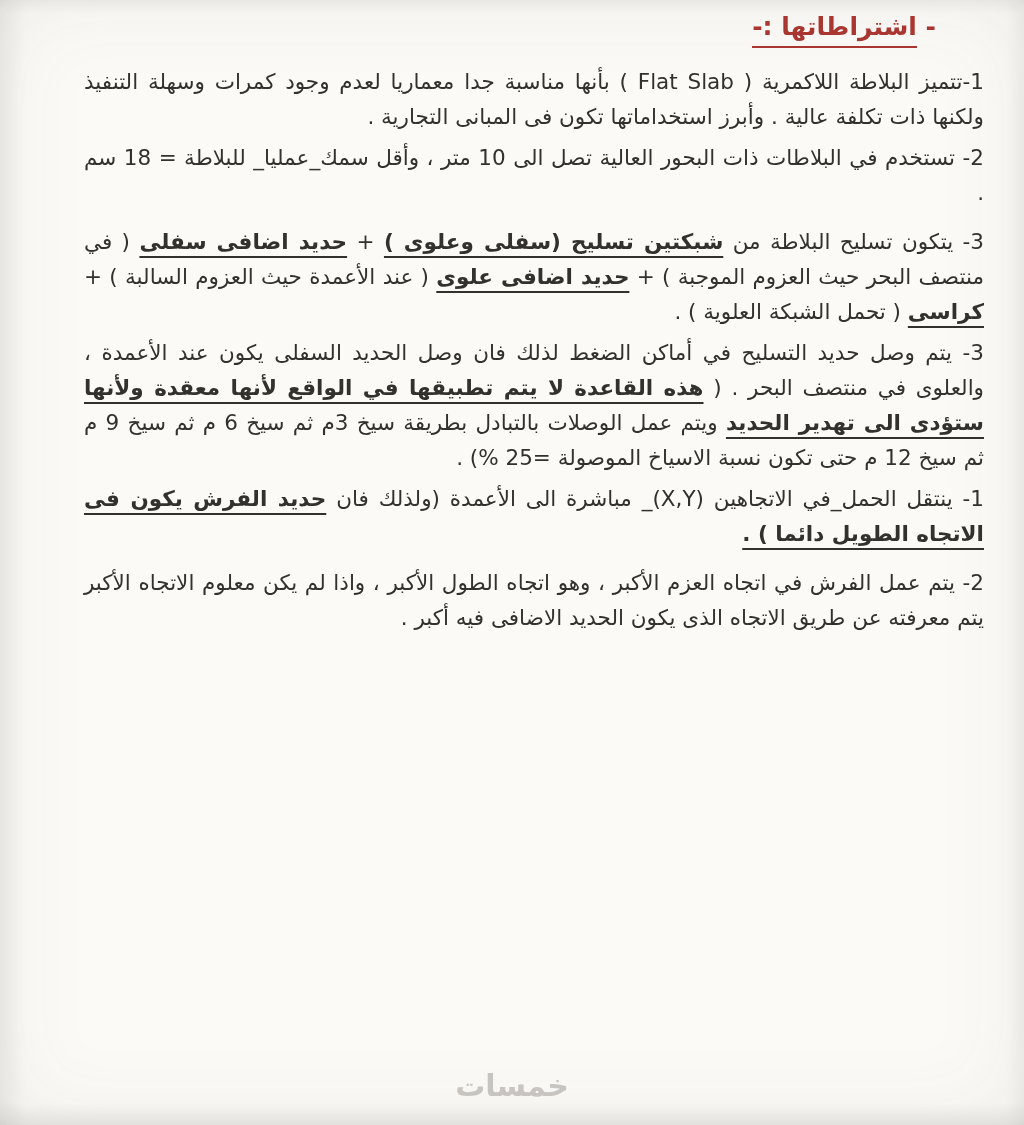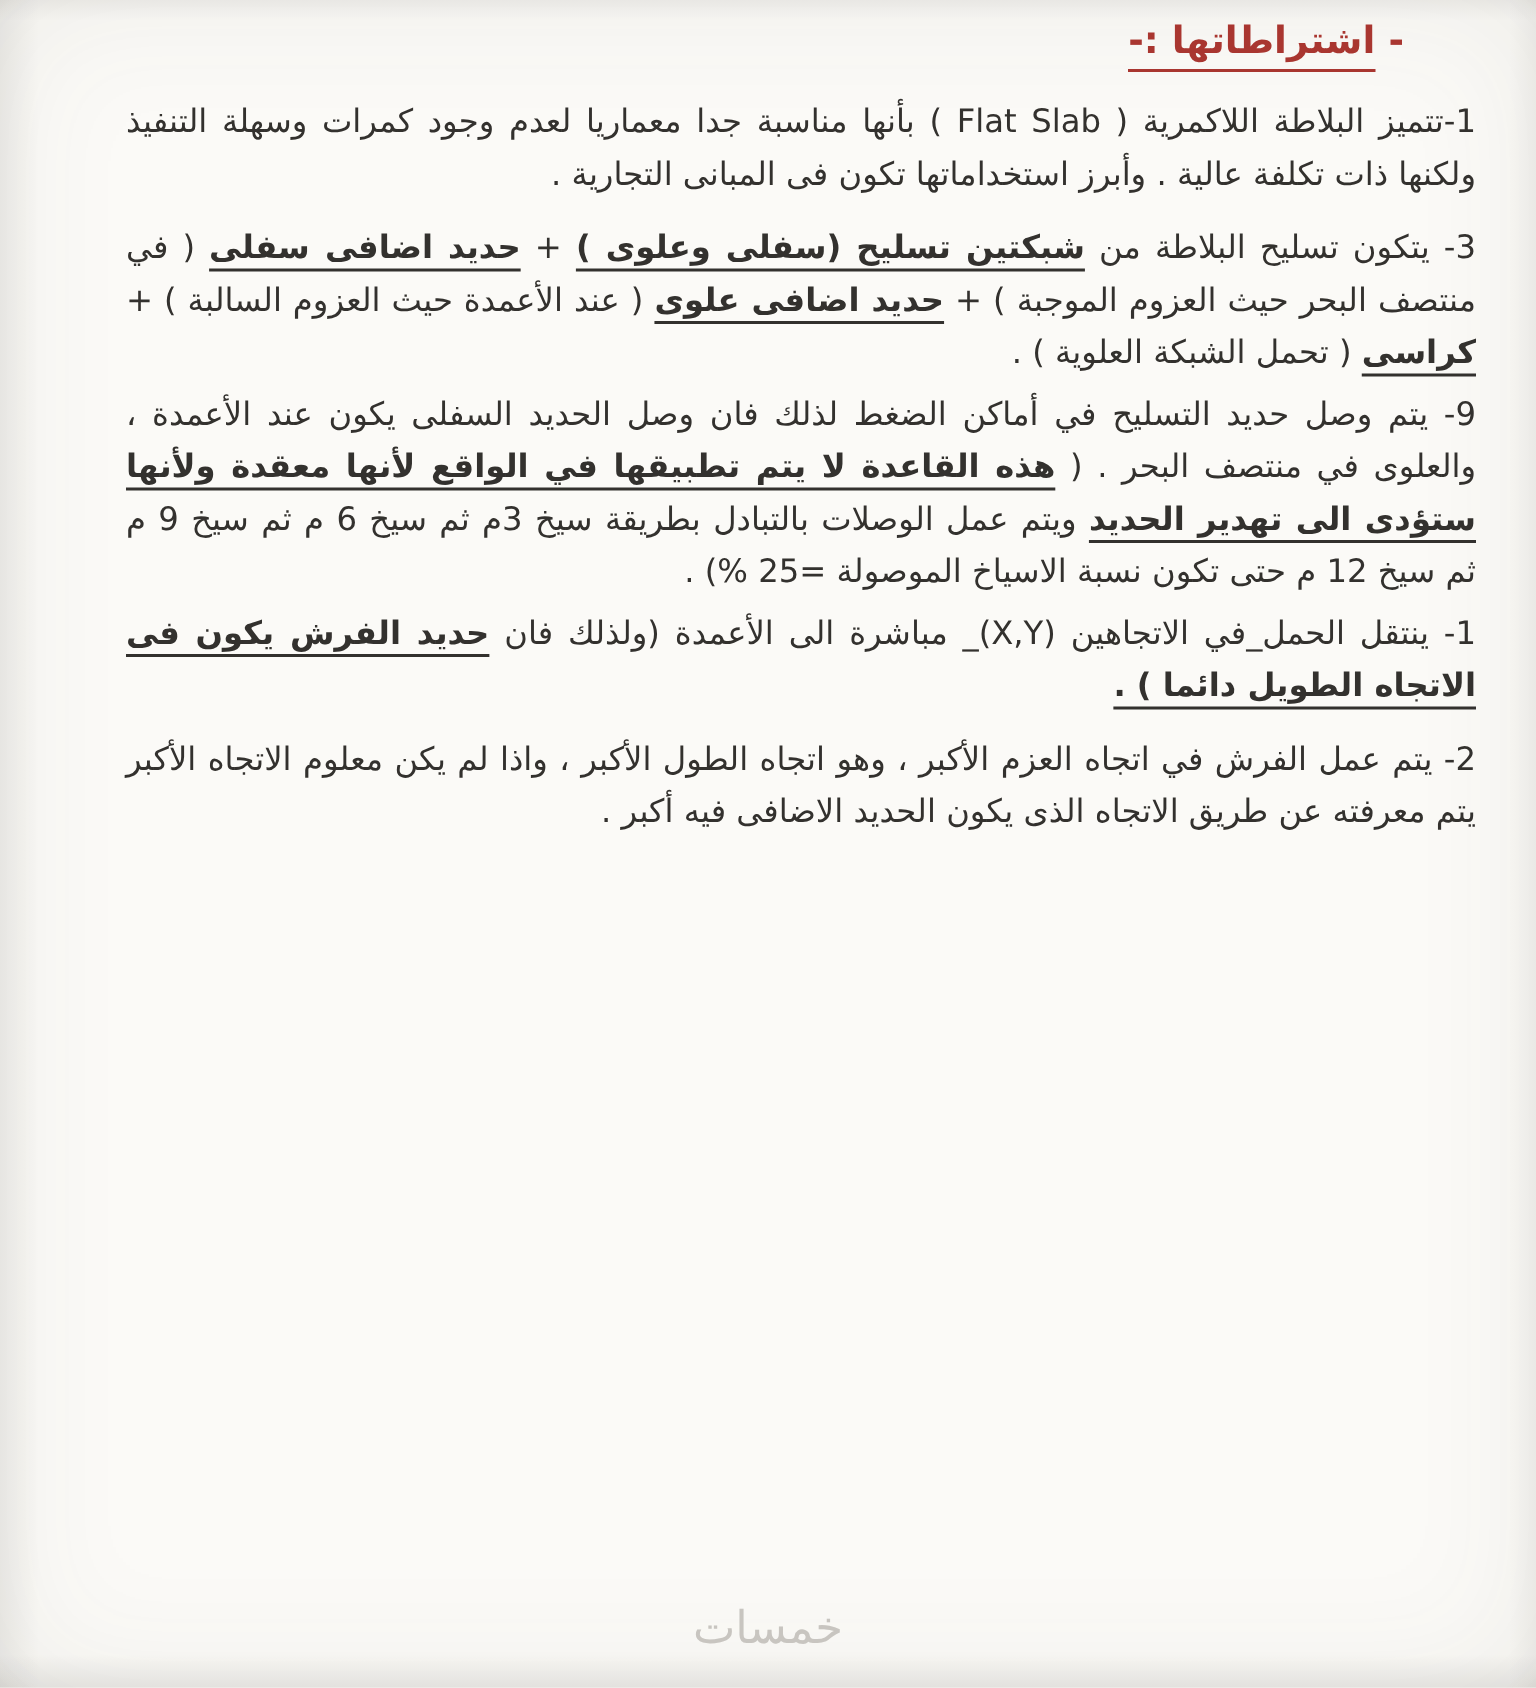--- a/index.html
+++ b/index.html
@@ -57,37 +57,38 @@
     text-underline-offset: 7px;
     text-decoration-thickness: 1.5px;
   }
   .watermark {
     position: absolute;
     bottom: 22px;
     left: 0;
     right: 0;
     text-align: center;
     font-size: 30px;
-    font-weight: normal;
+    font-weight: bold;
     color: var(--wm, #c8c5c0);
     letter-spacing: 1px;
   }
 </style>
 </head>
 <body style="--accent: #a93630; --body: #33312e; --wm: #c8c5c0;">
 
 <div class="page">
 
   <div class="title">
     <span>- </span><span class="t-underline">اشتراطاتها :-</span>
   </div>
 
   <div class="body-text">
       <div class="para"><span>1-تتميز البلاطة اللاكمرية ( Flat Slab ) بأنها مناسبة جدا معماريا لعدم وجود كمرات وسهلة التنفيذ ولكنها ذات تكلفة عالية . وأبرز استخداماتها تكون فى المبانى التجارية .</span></div>
+      <div class="para"><span>2- تستخدم في البلاطات ذات البحور العالية تصل الى 10 متر ، وأقل سمك_عمليا_ للبلاطة = 18 سم .</span></div>
       <div class="para gap-large"><span>3- يتكون تسليح البلاطة من </span><span class="emphasis">شبكتين تسليح (سفلى وعلوى )</span><span> + </span><span class="emphasis">حديد اضافى سفلى</span><span> ( في منتصف البحر حيث العزوم الموجبة ) + </span><span class="emphasis">حديد اضافى علوى</span><span> ( عند الأعمدة حيث العزوم السالبة ) + </span><span class="emphasis">كراسى</span><span> ( تحمل الشبكة العلوية ) .</span></div>
-      <div class="para"><span>9- يتم وصل حديد التسليح في أماكن الضغط لذلك فان وصل الحديد السفلى يكون عند الأعمدة ، والعلوى في منتصف البحر . ( </span><span class="emphasis">هذه القاعدة لا يتم تطبيقها في الواقع لأنها معقدة ولأنها ستؤدى الى تهدير الحديد</span><span> ويتم عمل الوصلات بالتبادل بطريقة سيخ 3م ثم سيخ 6 م ثم سيخ 9 م ثم سيخ 12 م حتى تكون نسبة الاسياخ الموصولة =25 %) .</span></div>
+      <div class="para"><span>3- يتم وصل حديد التسليح في أماكن الضغط لذلك فان وصل الحديد السفلى يكون عند الأعمدة ، والعلوى في منتصف البحر . ( </span><span class="emphasis">هذه القاعدة لا يتم تطبيقها في الواقع لأنها معقدة ولأنها ستؤدى الى تهدير الحديد</span><span> ويتم عمل الوصلات بالتبادل بطريقة سيخ 3م ثم سيخ 6 م ثم سيخ 9 م ثم سيخ 12 م حتى تكون نسبة الاسياخ الموصولة =25 %) .</span></div>
       <div class="para"><span>1- ينتقل الحمل_في الاتجاهين (X,Y)_ مباشرة الى الأعمدة (ولذلك فان </span><span class="emphasis">حديد الفرش يكون فى الاتجاه الطويل دائما ) .</span></div>
       <div class="para gap-large"><span>2- يتم عمل الفرش في اتجاه العزم الأكبر ، وهو اتجاه الطول الأكبر ، واذا لم يكن معلوم الاتجاه الأكبر يتم معرفته عن طريق الاتجاه الذى يكون الحديد الاضافى فيه أكبر .</span></div>
     </div>
 
   <div class="watermark">خمسات</div>
 
 </div>
 
 </body></html>

